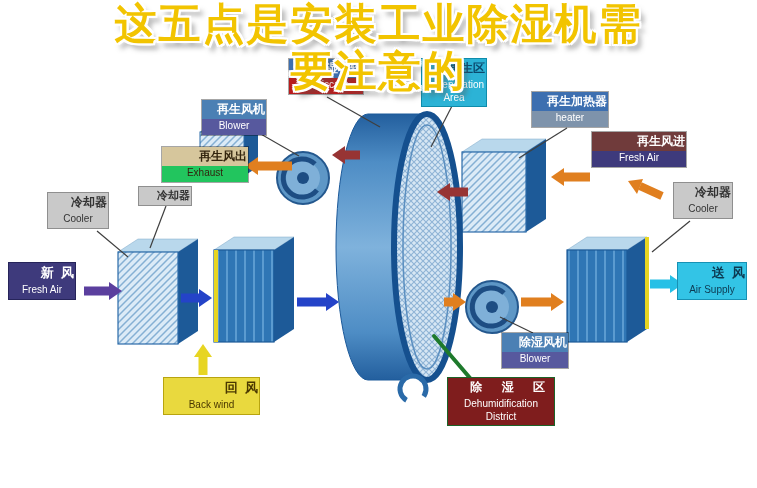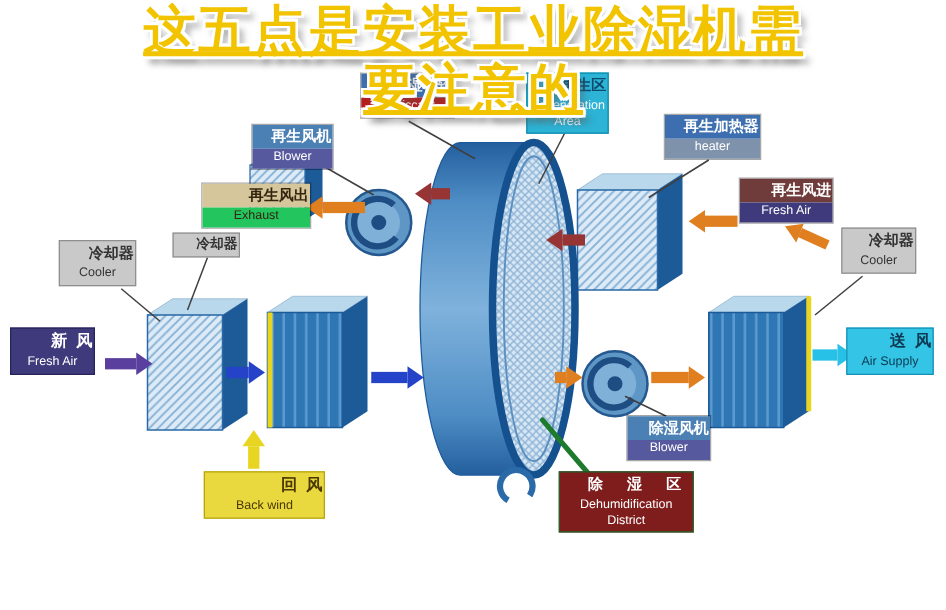--- a/index.html
+++ b/index.html
@@ -15,21 +15,20 @@
   .label .zh{font-weight:bold;font-size:12px;padding:2px 1px;white-space:pre;text-align:right;}
   .label .en{font-size:10px;padding:1px 1px 2px;}
   .headline{
     position:absolute;left:0;right:0;top:198;z-index:20;text-align:center;
     font-weight:bold;font-size:42px;line-height:1.12;letter-spacing:2px;
     color:#f2c400;
     text-shadow:
       -2px -2px 0 #fff, 2px -2px 0 #fff, -2px 2px 0 #fff, 2px 2px 0 #fff,
       -2px 0 0 #fff, 2px 0 0 #fff, 0 -2px 0 #fff, 0 2px 0 #fff,
       5px 6px 5px rgba(90,90,90,.5);
-    text-decoration: underline;
   }
 </style>
 </head>
 <body>
 
 <div class="stage">
 
   <svg class="layer" width="757" height="488" viewBox="0 0 757 488">
     <defs>
       <pattern id="hatch" patternUnits="userSpaceOnUse" width="7" height="7">
@@ -201,21 +200,21 @@
   <div class="label" style="left:47px;top:192px;width:62px;background:#c9c9c9;border-color:#8f8f8f">
     <div class="zh" style="color:#333">冷却器</div>
     <div class="en" style="color:#333">Cooler</div>
   </div>
 
   <div class="label" style="left:8px;top:262px;width:68px;background:#3e3a7c;border-color:#26245a">
     <div class="zh" style="color:#fff;font-size:13px">新  风</div>
     <div class="en" style="color:#fff">Fresh Air</div>
   </div>
 
-  <div class="label" style="left:591px;top:142px;width:76px">
+  <div class="label" style="left:591px;top:131px;width:96px">
     <div class="zh" style="background:#703b3b;color:#fff">再生风进</div>
     <div class="en" style="background:#3e3a7c;color:#fff">Fresh Air</div>
   </div>
 
   <div class="label" style="left:673px;top:182px;width:60px;background:#c9c9c9;border-color:#8f8f8f">
     <div class="zh" style="color:#333">冷却器</div>
     <div class="en" style="color:#333">Cooler</div>
   </div>
 
   <div class="label" style="left:677px;top:262px;width:70px;background:#33c4e6;border-color:#1791b4">

